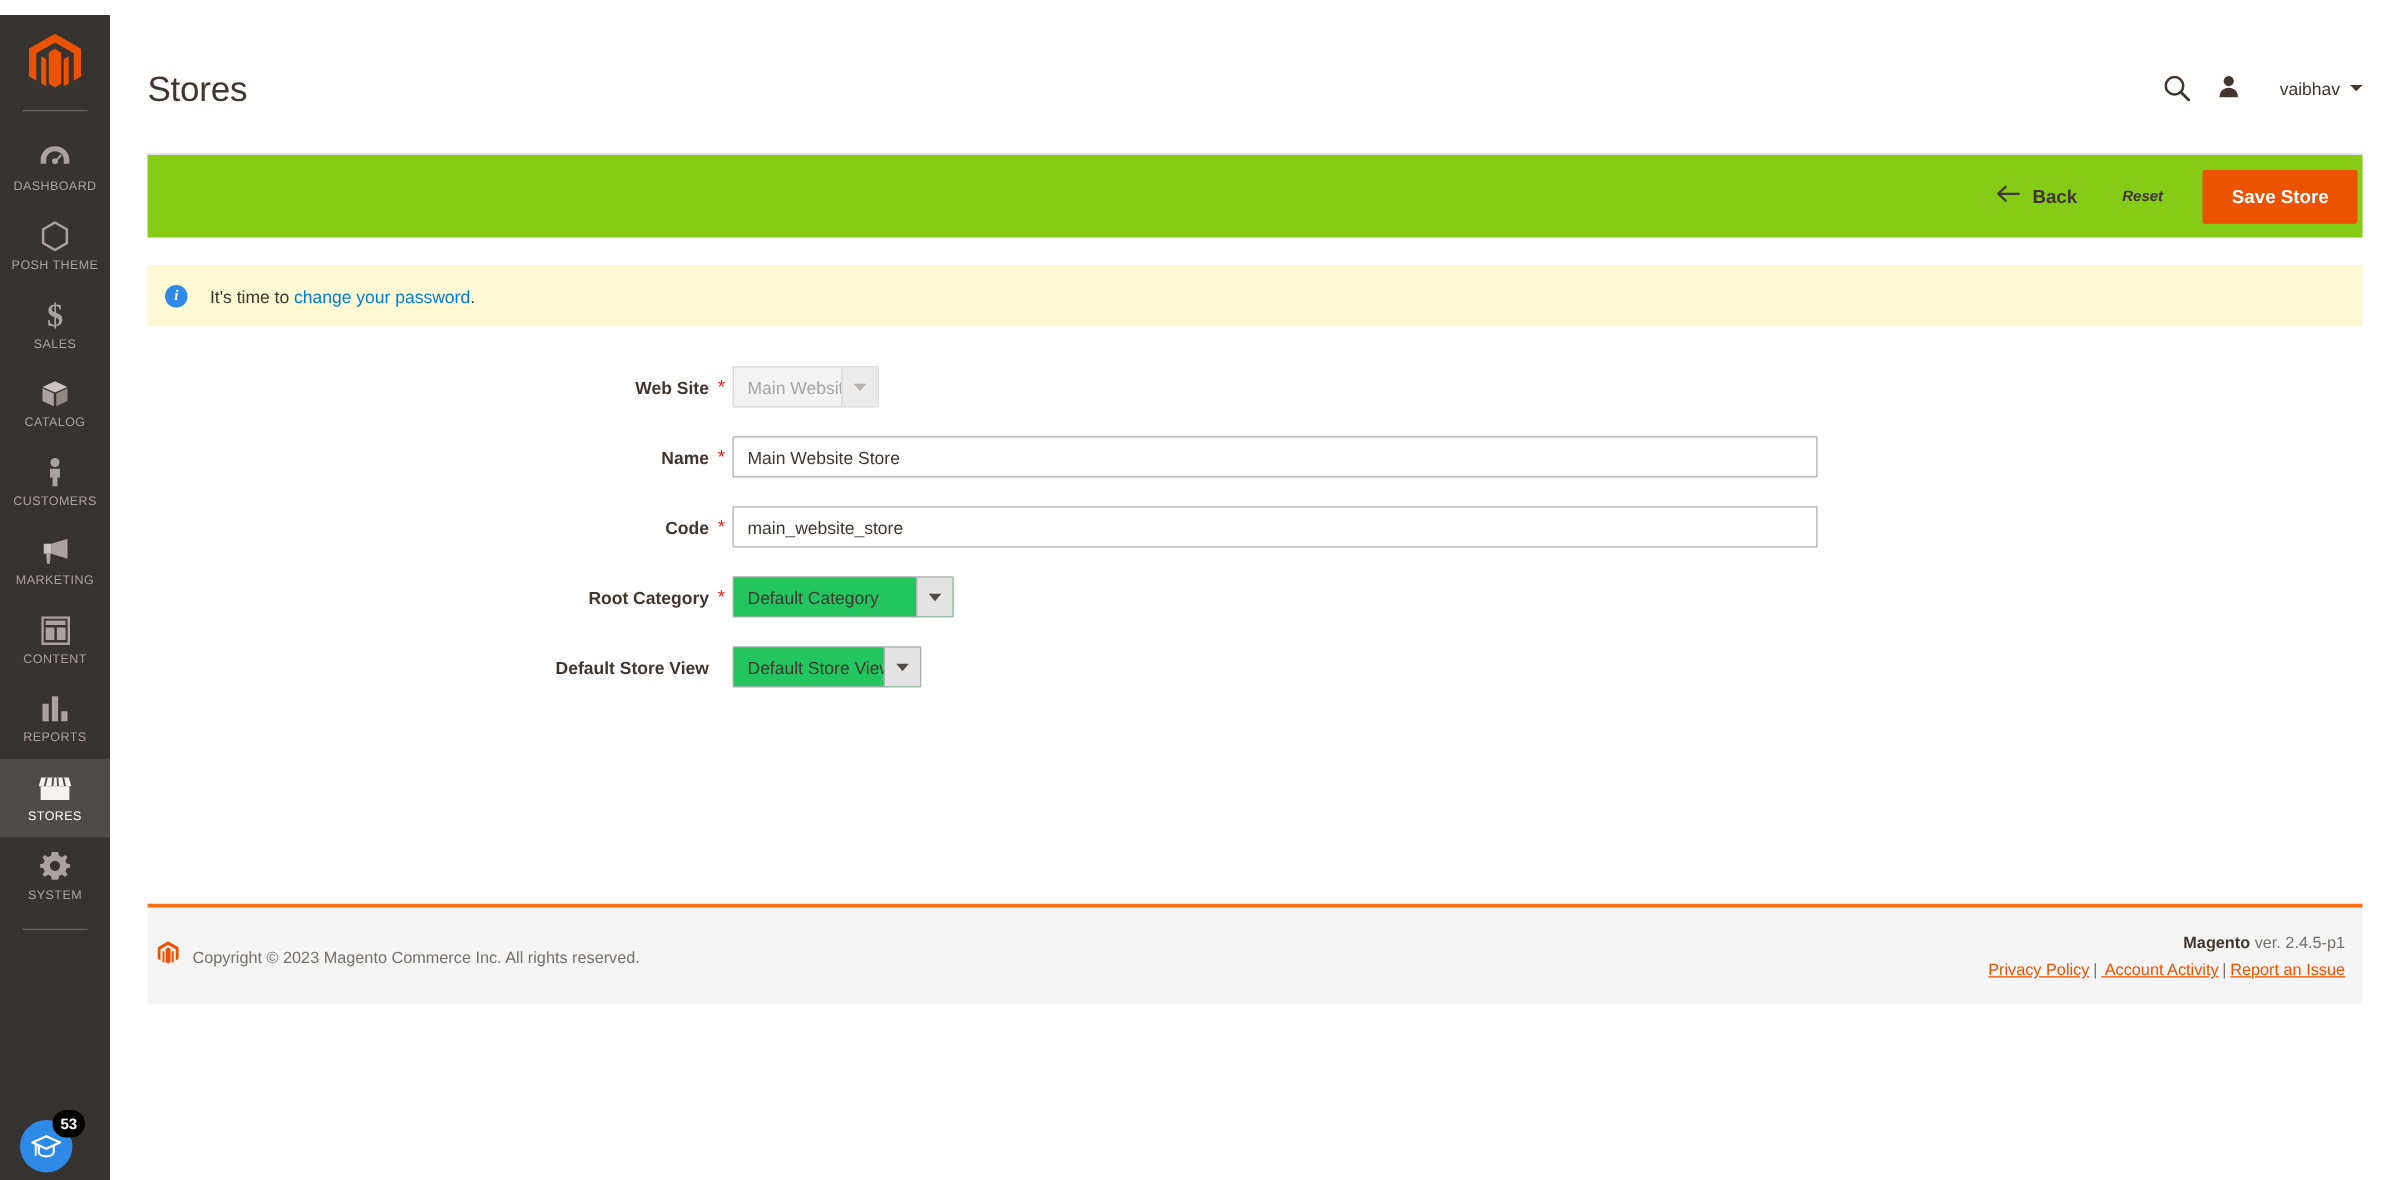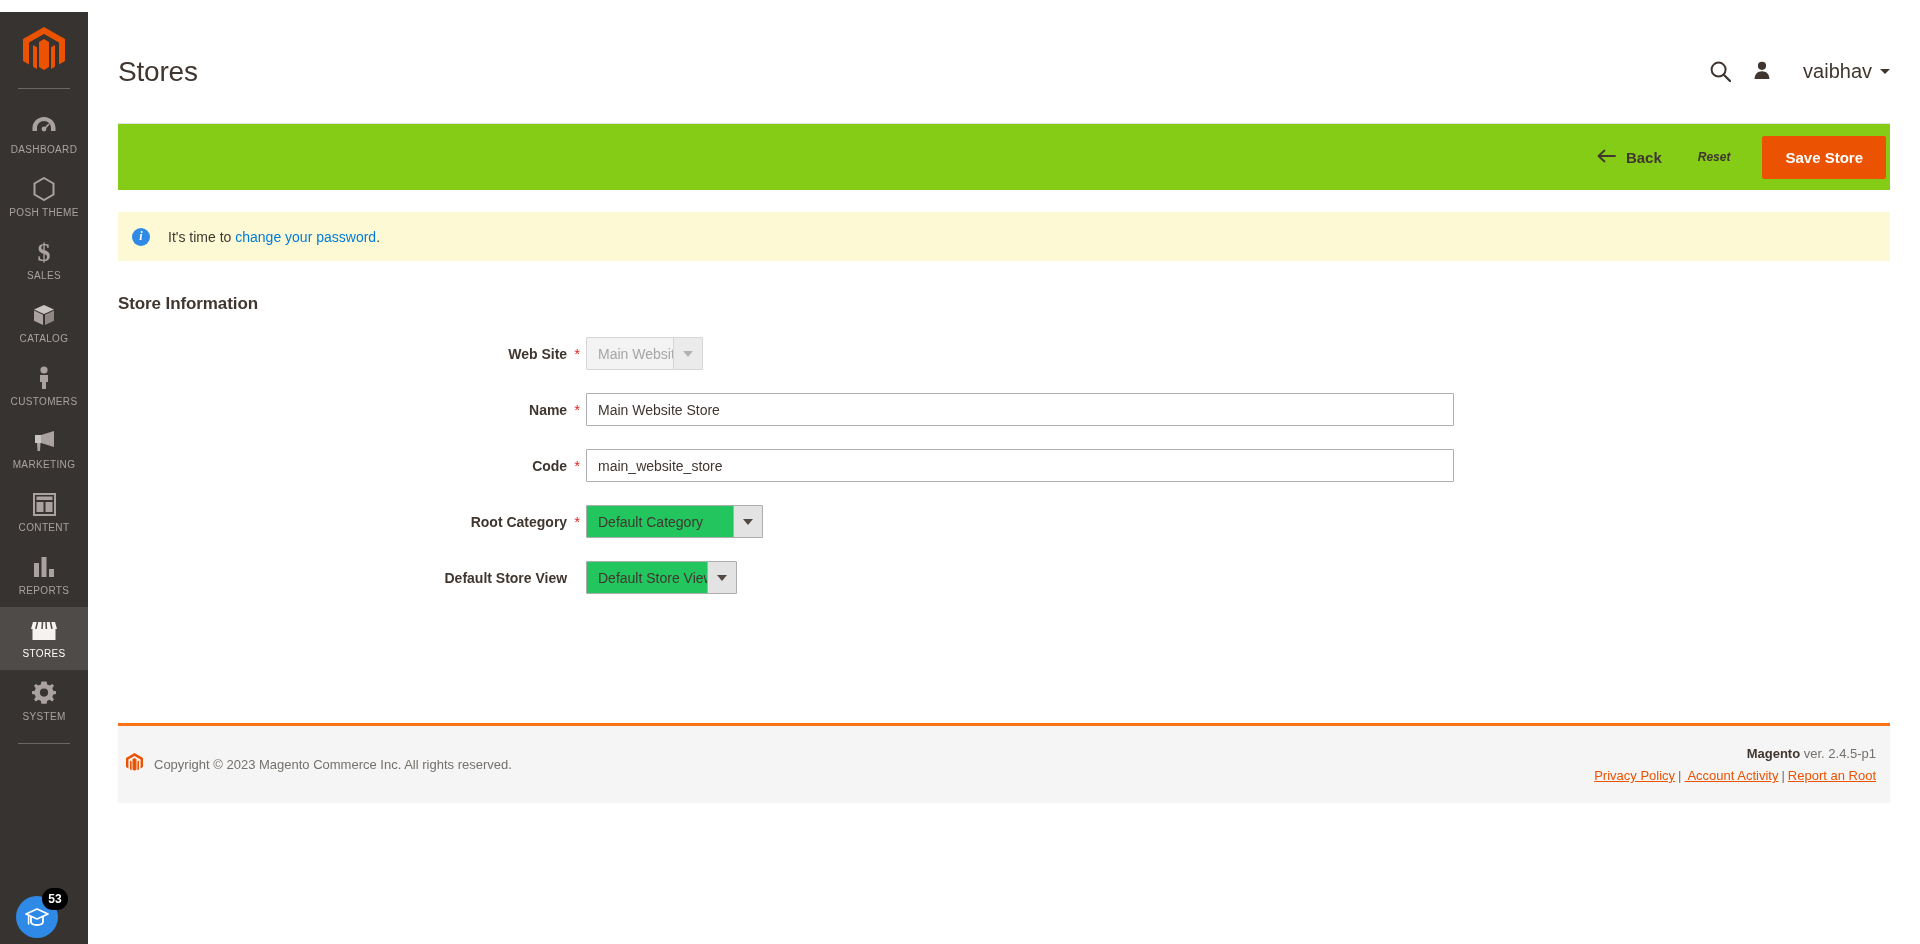--- a/index.html
+++ b/index.html
@@ -95,21 +95,21 @@
   }
   #header-tools {
     position: absolute; right: 30px; top: 60px;
     display: flex; align-items: center; gap: 22px;
   }
   #search-icon-btn { cursor: pointer; display: flex; align-items: center; }
   #user-menu {
     display: flex; align-items: center; gap: 8px;
     cursor: pointer; color: #41362f; font-size: 14px;
   }
-  #user-name { font-size: 20px; color: #41362f; margin-left: 24px; }
+  #user-name { font-size: 14px; color: #41362f; margin-left: 24px; }
   .caret-down {
     width: 0; height: 0;
     border-left: 5px solid transparent;
     border-right: 5px solid transparent;
     border-top: 5px solid #41362f;
   }
 
   
   #action-bar {
     margin: 0 30px;
@@ -435,21 +435,20 @@
   </div>
 
   <div id="message-bar">
     <span id="info-icon">i</span>
     <span id="message-text">
       <span>It's time to </span><a id="change-password-link">change your password</a><span>.</span>
     </span>
   </div>
 
   <div id="form-section">
-    <div id="section-title">Store Information</div>
 
     <div class="field-row">
       <div class="field-label-box">
         <span class="field-label">Web Site</span>
         <span class="req-star">*</span>
       </div>
       <div class="field-control">
         <div class="select-wrap disabled w-site">
           <span class="select-value">Main Website</span>
           <span class="select-btn">
@@ -521,16 +520,16 @@
         <path d="M13 7.5 L11.4 8.4 L11.4 17.3 L13 16.4 Z" fill="#eb5202"></path>
       </svg>
     </span>
     <span id="copyright-text">Copyright © 2023 Magento Commerce Inc. All rights reserved.</span>
   </div>
   <div id="footer-right">
     <div id="version-line">
       <b>Magento</b><span> ver. 2.4.5-p1</span>
     </div>
     <div id="footer-links">
-      <a>Privacy Policy</a><span class="sep">|</span><a> Account Activity</a><span class="sep">|</span><a>Report an Root</a>
+      <a>Privacy Policy</a><span class="sep">|</span><a> Account Activity</a><span class="sep">|</span><a>Report an Issue</a>
     </div>
   </div>
 </div>
 
 </body></html>

